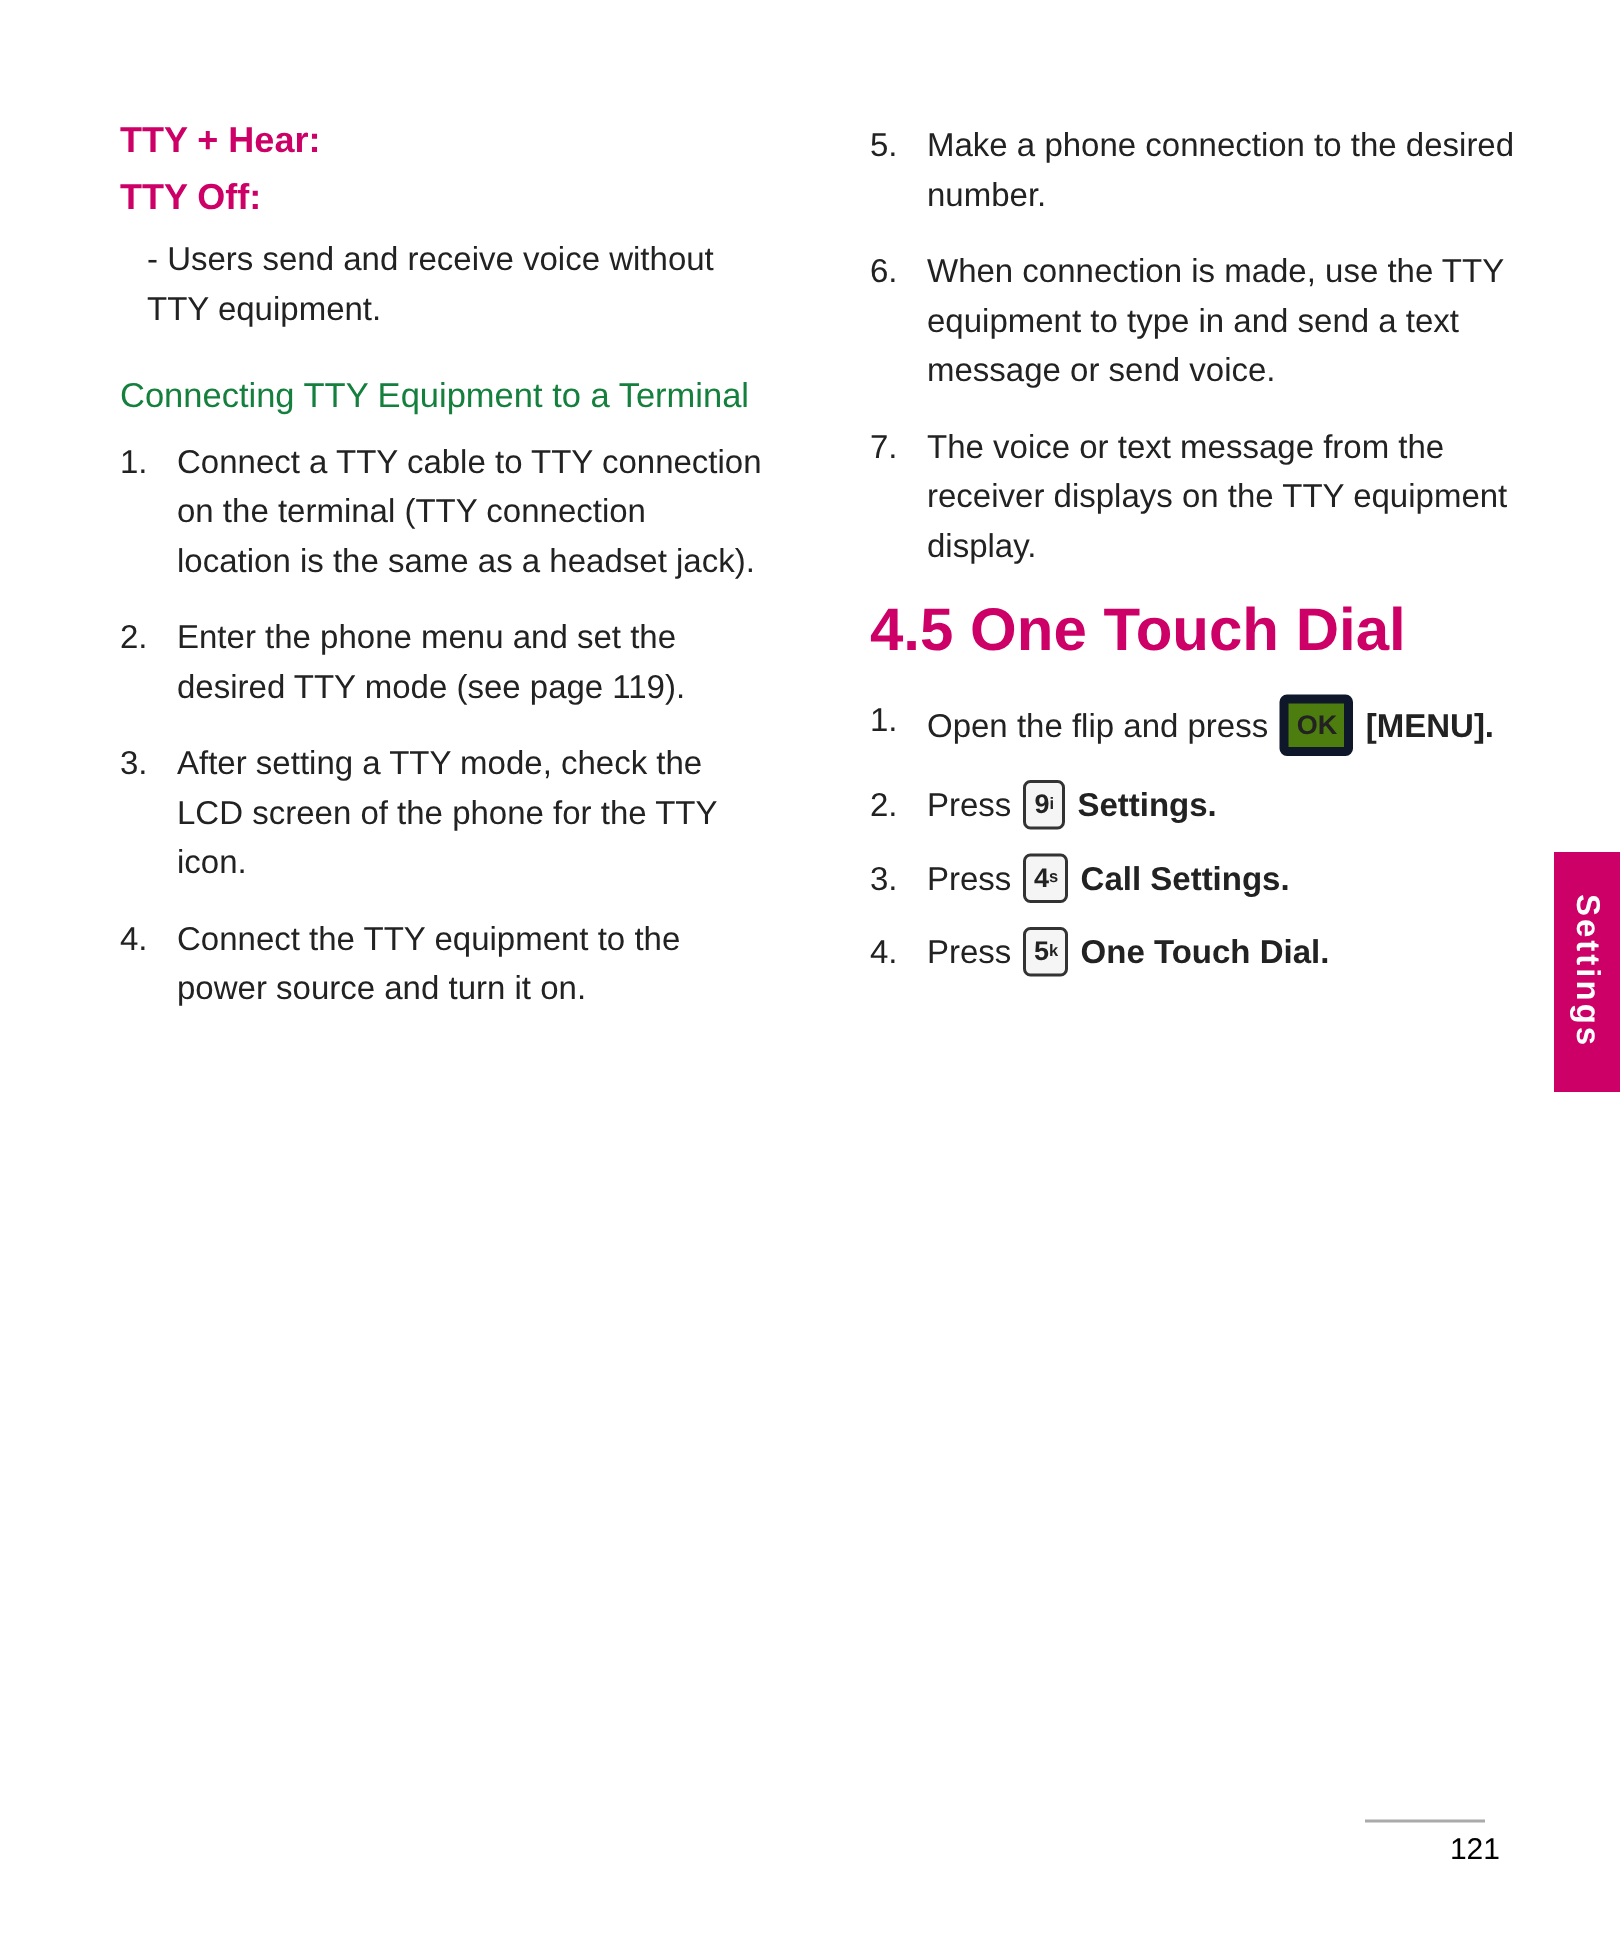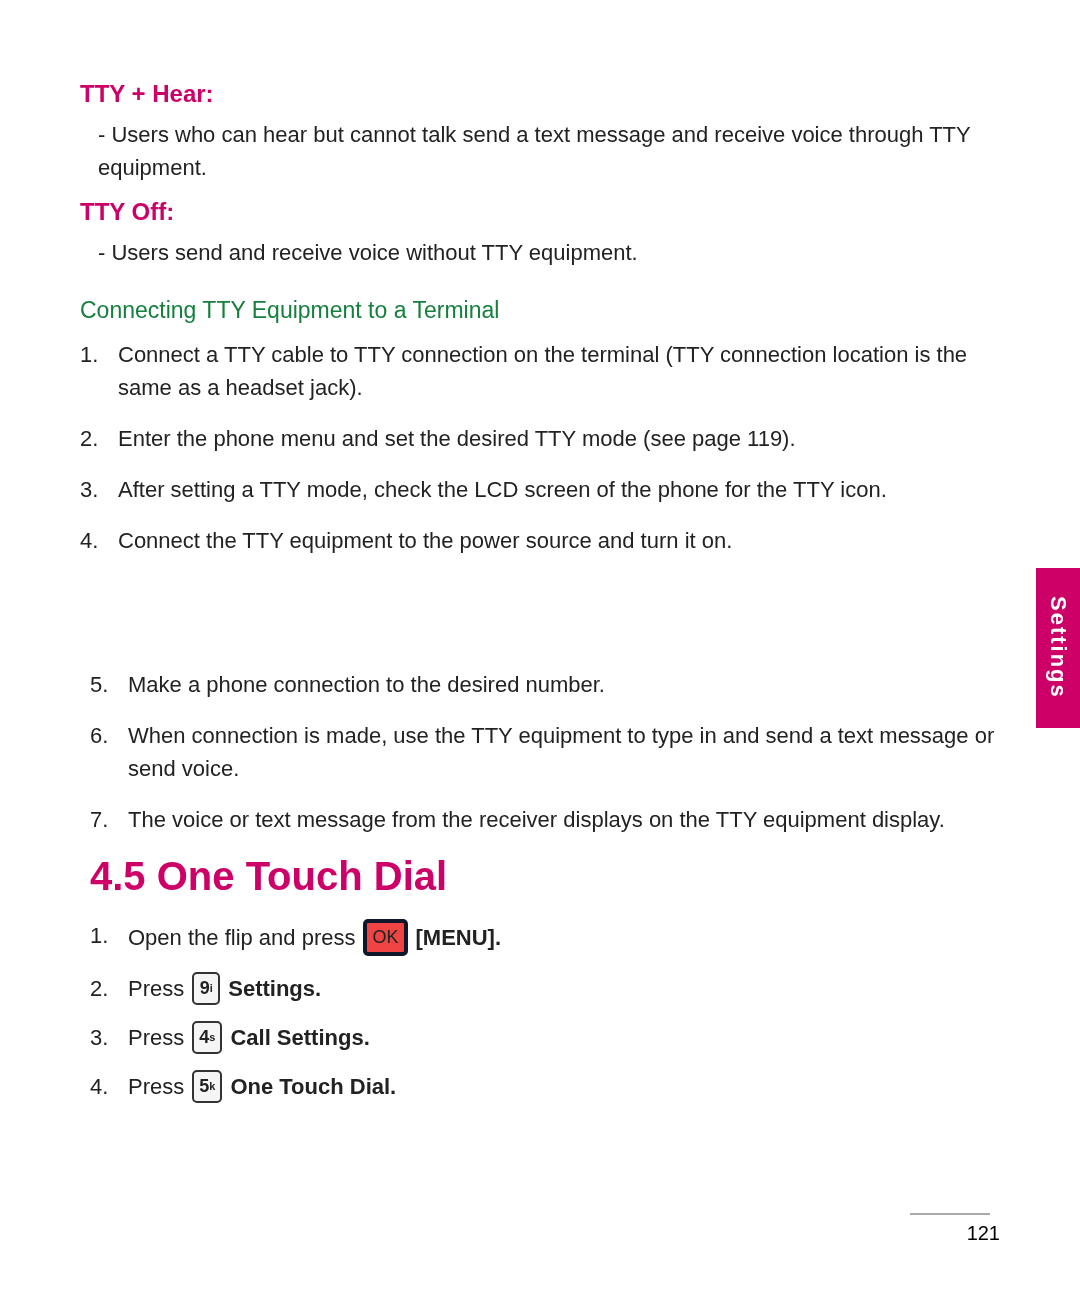--- a/index.html
+++ b/index.html
@@ -34,21 +34,21 @@
       letter-spacing: 2px;
       z-index: 10;
       width: 44px;
       height: 160px;
       display: flex;
       align-items: center;
       justify-content: center;
     }
     .main-content {
       display: flex;
-      flex-direction: column;
+      flex-direction: row;
       width: 100%;
       padding: 80px 70px 80px 80px;
       gap: 40px;
     }
     .left-column {
       flex: 1;
       padding-right: 20px;
     }
     .right-column {
       flex: 1;
@@ -143,29 +143,29 @@
       min-width: 28px;
       min-height: 26px;
       color: #222;
       background: #f5f5f5;
       margin: 0 2px;
     }
     .key-badge-ok {
       display: inline-flex;
       align-items: center;
       justify-content: center;
-      border: 4px solid #0f172a;
+      border: 6px solid #0f172a;
       border-radius: 5px;
       font-size: 18px;
-      font-weight: normal;
+      font-weight: bold;
       padding: 1px 5px;
       min-width: 34px;
       min-height: 26px;
       color: #222;
-      background: #ef4444;
+      background: #4d7c0f;
       margin: 0 2px;
     }
     .bold-text {
       font-weight: bold;
     }
     .page-number {
       position: absolute;
       bottom: 50px;
       right: 80px;
       font-size: 20px;
@@ -186,21 +186,20 @@
 
 <div class="page">
 
   <div class="sidebar-tab">Settings</div>
 
   <div class="main-content">
 
     <div class="left-column">
 
       <div class="section-heading">TTY + Hear:</div>
-      <div class="bullet-text">- Users who can hear but cannot talk send a text message and receive voice through TTY equipment.</div>
 
       <div class="section-heading">TTY Off:</div>
       <div class="bullet-text">- Users send and receive voice without TTY equipment.</div>
 
       <div class="subsection-heading">Connecting TTY Equipment to a Terminal</div>
 
       <div>
         <div class="numbered-item">
           <span class="num">1.</span>
           <span class="text">Connect a TTY cable to TTY connection on the terminal (TTY connection location is the same as a headset jack).</span>

